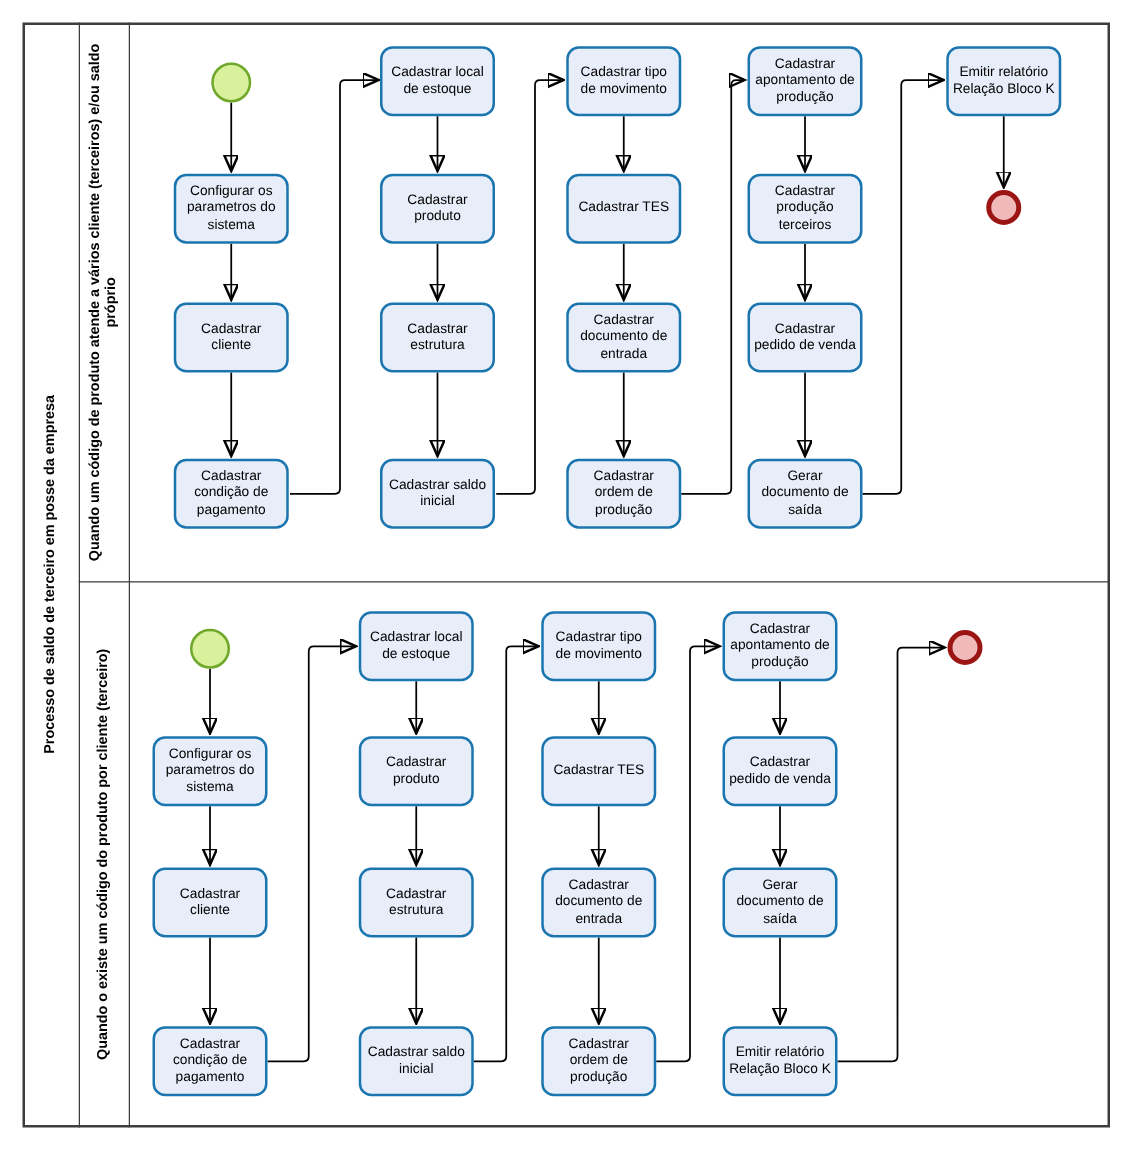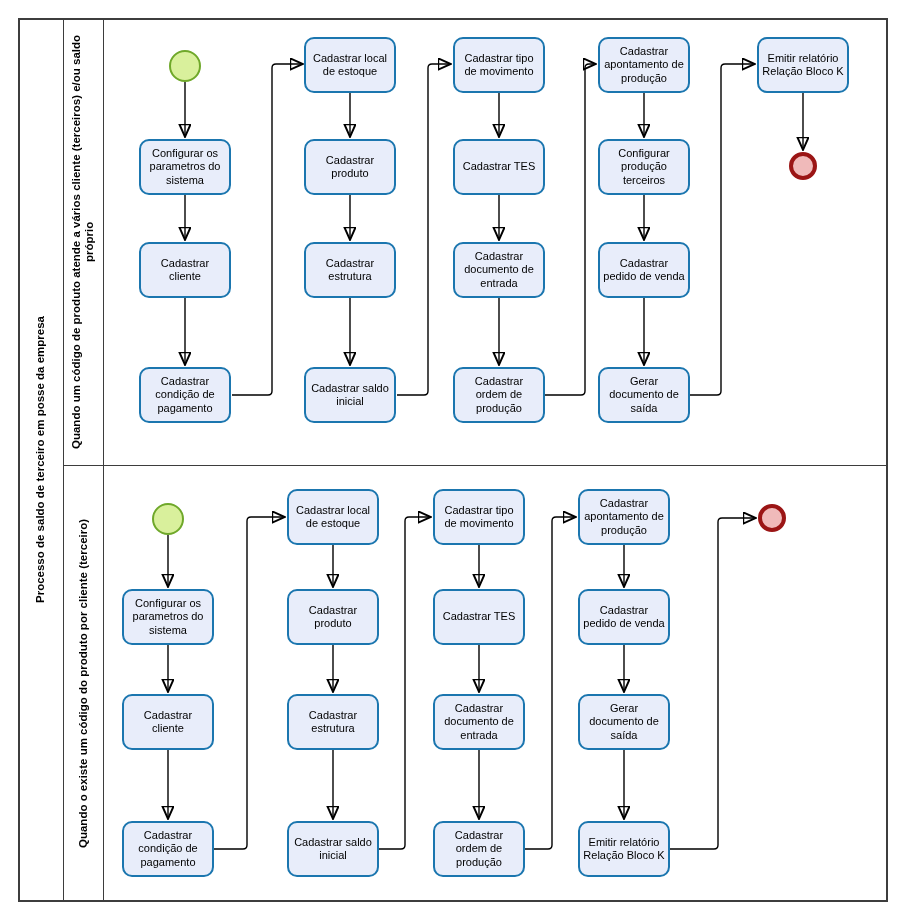--- a/index.html
+++ b/index.html
@@ -94,21 +94,21 @@
   <div class="task" style="left:139px;top:367px">Cadastrar condição de pagamento</div>
   <div class="task" style="left:304px;top:37px">Cadastrar local de estoque</div>
   <div class="task" style="left:304px;top:139px">Cadastrar produto</div>
   <div class="task" style="left:304px;top:242px">Cadastrar estrutura</div>
   <div class="task" style="left:304px;top:367px">Cadastrar saldo inicial</div>
   <div class="task" style="left:453px;top:37px">Cadastrar tipo de movimento</div>
   <div class="task" style="left:453px;top:139px">Cadastrar TES</div>
   <div class="task" style="left:453px;top:242px">Cadastrar documento de entrada</div>
   <div class="task" style="left:453px;top:367px">Cadastrar ordem de produção</div>
   <div class="task" style="left:598px;top:37px">Cadastrar apontamento de produção</div>
-  <div class="task" style="left:598px;top:139px">Configurar produção terceiros</div>
+  <div class="task" style="left:598px;top:139px">Cadastrar produção terceiros</div>
   <div class="task" style="left:598px;top:242px">Cadastrar pedido de venda</div>
   <div class="task" style="left:598px;top:367px">Gerar documento de saída</div>
   <div class="task" style="left:757px;top:37px">Emitir relatório Relação Bloco K</div>
 
   <div class="event start" style="left:152px;top:503px"></div>
   <div class="event end" style="left:758px;top:504px"></div>
 
   <div class="task" style="left:122px;top:589px">Configurar os parametros do sistema</div>
   <div class="task" style="left:122px;top:694px">Cadastrar cliente</div>
   <div class="task" style="left:122px;top:821px">Cadastrar condição de pagamento</div>

